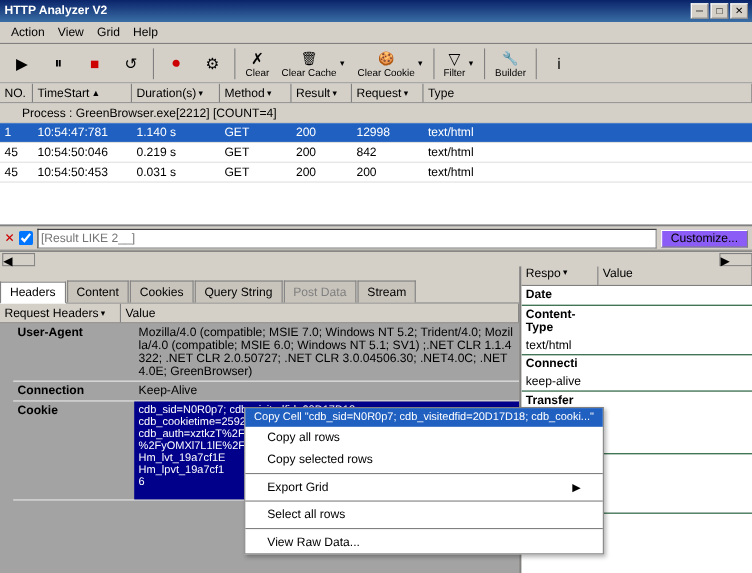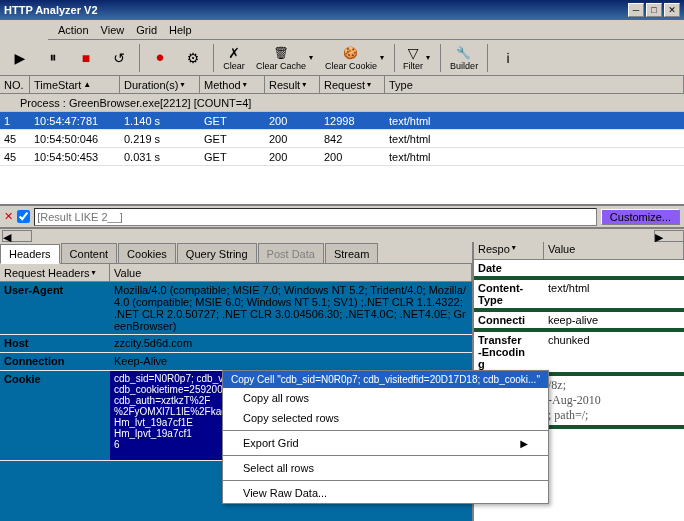--- a/index.html
+++ b/index.html
@@ -45,21 +45,20 @@
       color: #000;
     }
     
     .menu-bar {
       background: #d4d0c8;
       height: 20px;
       display: flex;
       align-items: center;
       padding: 0 4px;
       border-bottom: 1px solid #808080;
-      margin-left: 48px;
     }
     .menu-item {
       padding: 2px 6px;
       cursor: pointer;
       font-size: 11px;
     }
     
     .toolbar {
       background: #d4d0c8;
       height: 36px;
@@ -230,20 +229,21 @@
       border-right: 2px solid #808080;
       overflow: hidden;
     }
     
     .tabs-row {
       display: flex;
       background: #d4d0c8;
       border-bottom: 1px solid #808080;
       height: 22px;
       align-items: flex-end;
+      margin-top: 12px;
     }
     .tab {
       padding: 2px 8px;
       font-size: 11px;
       cursor: pointer;
       border: 1px solid #808080;
       border-bottom: none;
       background: #c8c4bc;
       margin-right: 1px;
       height: 20px;
@@ -256,21 +256,21 @@
       margin-bottom: -1px;
       z-index: 1;
     }
     .tab.disabled {
       color: #808080;
     }
     
     .req-table {
       flex: 1;
       overflow: auto;
-      background: #0369a1;
+      background: #a3a3a3;
     }
     .req-table-header {
       display: flex;
       background: #d4d0c8;
       border-bottom: 1px solid #808080;
       height: 18px;
       align-items: center;
     }
     .req-th {
       padding: 1px 4px;
@@ -280,20 +280,21 @@
       display: flex;
       align-items: center;
       cursor: pointer;
     }
     .col-req-name { width: 110px; }
     .col-req-val { flex: 1; }
     .req-row {
       display: flex;
       border-bottom: 1px solid #e8e8e8;
       min-height: 18px;
+      margin-left: 12px;
     }
     .req-name-cell {
       width: 110px;
       min-width: 110px;
       font-weight: bold;
       padding: 2px 4px;
       font-size: 11px;
       vertical-align: top;
       align-self: flex-start;
     }
@@ -332,22 +333,23 @@
     }
     .col-resp { width: 70px; }
     .col-val { flex: 1; }
     .right-table {
       flex: 1;
       overflow: auto;
       background: white;
     }
     .right-row {
       display: flex;
-      border-bottom: 4px solid #14532d;
+      border-bottom: 1px solid #14532d;
       min-height: 18px;
+      flex-direction: column;
     }
     .right-name {
       width: 70px;
       min-width: 70px;
       font-weight: bold;
       padding: 2px 4px;
       font-size: 11px;
       align-self: flex-start;
     }
     .right-val {
@@ -575,24 +577,20 @@
           <div class="req-th col-req-val">
             <span>Value</span>
           </div>
         </div>
 
         <div class="req-row">
           <div class="req-name-cell">User-Agent</div>
           <div class="req-val-cell">Mozilla/4.0 (compatible; MSIE 7.0; Windows NT 5.2; Trident/4.0; Mozilla/4.0 (compatible; MSIE 6.0; Windows NT 5.1; SV1) ;.NET CLR 1.1.4322; .NET CLR 2.0.50727; .NET CLR 3.0.04506.30; .NET4.0C; .NET4.0E; GreenBrowser)</div>
         </div>
 
-        <div class="req-row">
-          <div class="req-name-cell">Host</div>
-          <div class="req-val-cell">zzcity.5d6d.com</div>
-        </div>
 
         <div class="req-row">
           <div class="req-name-cell">Connection</div>
           <div class="req-val-cell">Keep-Alive</div>
         </div>
 
         <div class="req-row" style="min-height:90px;">
           <div class="req-name-cell">Cookie</div>
           <div class="req-val-cell cookie-cell" style="font-size:10px; overflow:hidden;">
             cdb_sid=N0R0p7; cdb_visitedfid=20D17D18;<br>cdb_cookietime=2592000;<br>cdb_auth=xztkzT%2F<br>%2FyOMXl7L1lE%2Fkad6Mc1; cdb_oldtopics=D;<br>Hm_lvt_19a7cf1E<br>Hm_lpvt_19a7cf1<br>6

